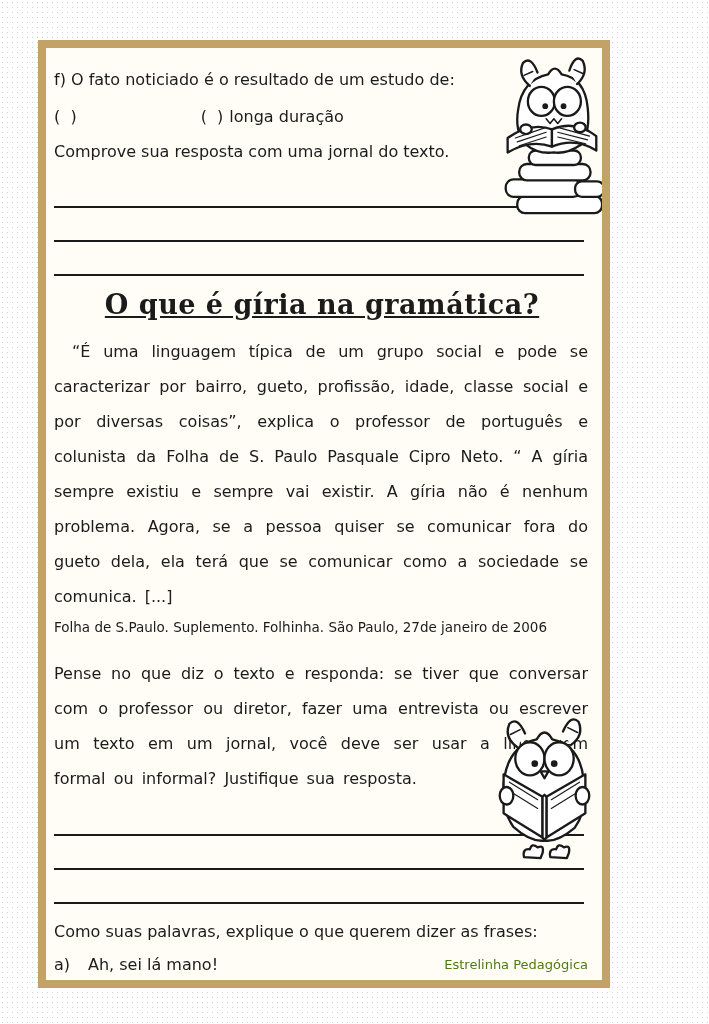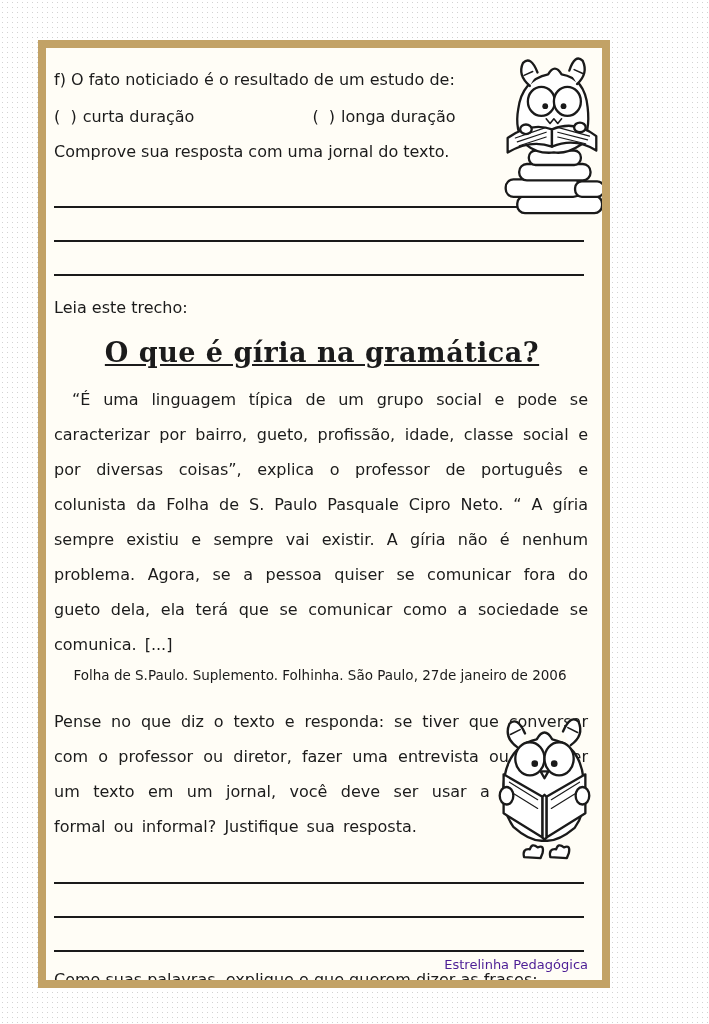--- a/index.html
+++ b/index.html
@@ -36,66 +36,65 @@
     font-weight:bold; font-size:27px; line-height:34px;
     text-align:center; margin-top:12px; letter-spacing:0.5px;text-decoration:underline;
   }
   .paragraph {
     margin-top:12px; font-size:16px; line-height:35px;
     text-align:justify; text-indent:18px; word-spacing:3px;
     padding-right:2px;
   }
   .citation {
     margin-top:2px; font-size:13.5px; line-height:22px;
-    text-align:center; padding-right:4px;
+    text-align:left; padding-right:4px;
   }
   .q2 {
     margin-top:18px; font-size:16px; line-height:35px;
     text-align:justify; word-spacing:3px; padding-right:2px;
   }
   .como { margin-top:12px; }
   .item-row { display:flex; align-items:flex-end; line-height:34px; font-size:16px; }
   .item-label { width:34px; flex:0 0 auto; }
   .item-text { white-space:pre; flex:0 0 auto; padding-right:6px; }
   .fill-line { flex:1 1 auto; border-bottom:2px solid #1a1a1a; height:26px; margin-right:8px; }
   .footer {
     position:absolute; right:14px; bottom:8px;
-    font-size:13px; color:#4c1d95;text-align:center;
+    font-size:13px; color:#4d7c0f;text-align:center;
   }
   .monster { position:absolute; }
   .monster-top { top:2px; right:-2px; width:106px; height:176px; }
   .monster-bottom { top:666px; right:2px; width:112px; height:146px; }
   .monster svg { width:100%; height:100%; }
 </style>
 </head>
 <body>
 
 <div class="frame">
   <div class="content">
 
     <div class="txt q-prompt">f) O fato noticiado é o resultado de um estudo de:</div>
 
     <div class="options">
       <div class="option txt">
-        <span class="box">(&nbsp;&nbsp;)</span><span>curta duração</span>
+        <span class="box">(&nbsp;&nbsp;)</span>
       </div>
       <div class="option txt">
         <span class="box">(&nbsp;&nbsp;)</span><span>longa duração</span>
       </div>
     </div>
 
     <div class="txt instruction">Comprove sua resposta com uma jornal do texto.</div>
 
     <div class="lines-block">
       <div class="w-line"></div>
       <div class="w-line"></div>
       <div class="w-line"></div>
     </div>
 
-    <div class="txt lead">Leia este trecho:</div>
 
     <div class="reading-title">O que é gíria na gramática?</div>
 
     <div class="paragraph">“É uma linguagem típica de um grupo social e pode se caracterizar por bairro, gueto, profissão, idade, classe social e por diversas coisas”, explica o professor de português e colunista da Folha de S. Paulo Pasquale Cipro Neto. “ A gíria sempre existiu e sempre vai existir. A gíria não é nenhum problema. Agora, se a pessoa quiser se comunicar fora do gueto dela, ela terá que se comunicar como a sociedade se comunica. [...]</div>
 
     <div class="citation">Folha de S.Paulo. Suplemento. Folhinha. São Paulo, 27de janeiro de 2006</div>
 
     <div class="q2">Pense no que diz o texto e responda: se tiver que conversar com o professor ou diretor, fazer uma entrevista ou escrever um texto em um jornal, você deve ser usar a linguagem formal ou informal? Justifique sua resposta.</div>
 
     <div class="lines-block">

